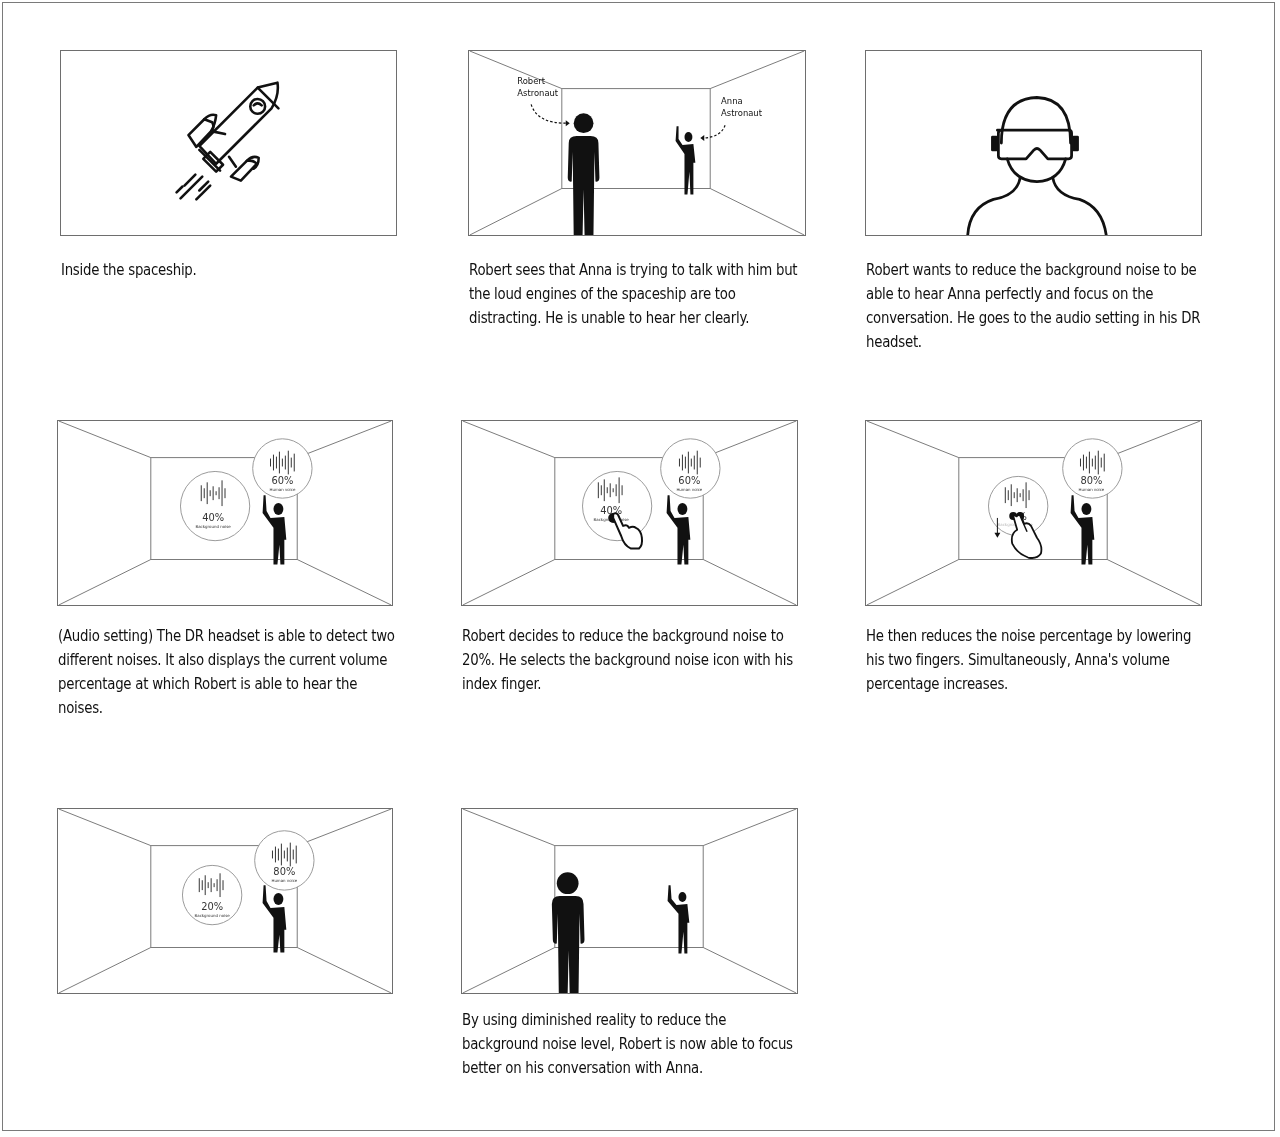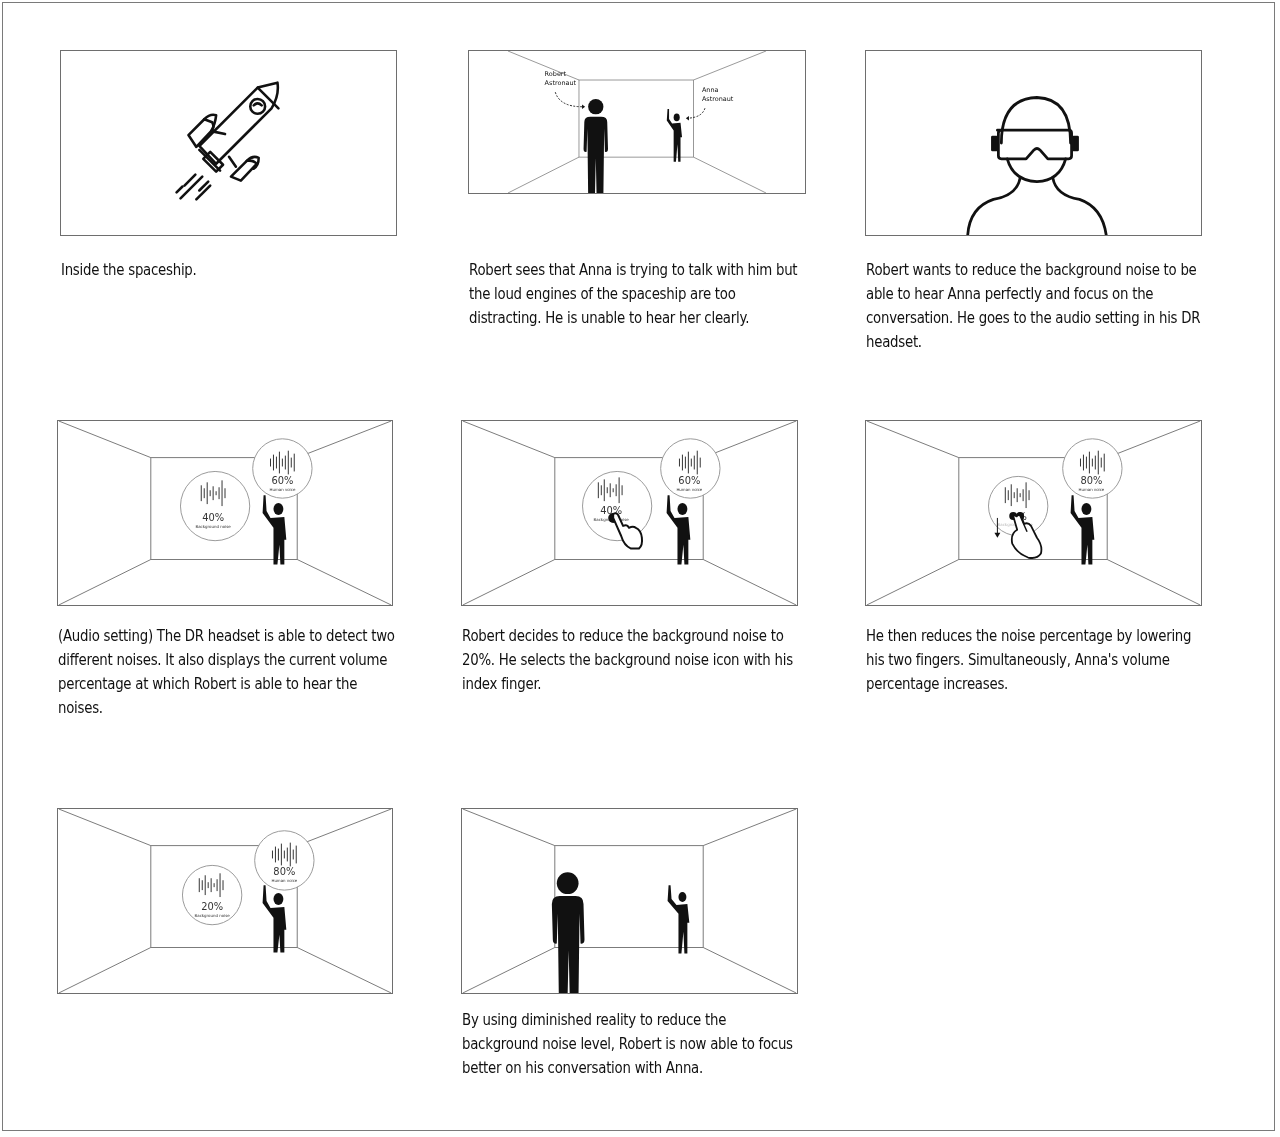--- a/index.html
+++ b/index.html
@@ -38,21 +38,21 @@
       <line x1="120" y1="149" x2="142" y2="127"></line>
       <line x1="124" y1="136" x2="135" y2="125"></line>
       <line x1="136" y1="150" x2="150" y2="136"></line>
       <line x1="139" y1="141" x2="148" y2="132"></line>
       <line x1="116" y1="143" x2="122" y2="137"></line>
     </g>
   </svg>
 </div>
 <div class="caption" style="left:61px;top:258px;width:390px;">Inside the spaceship.</div>
 
-<div class="panel" style="left:468px;top:50px;width:338px;height:144px;">
+<div class="panel" style="left:468px;top:50px;width:338px;height:186px;">
   <svg viewBox="0 0 338 186">
     <g stroke="#7a7a7a" stroke-width="1" fill="none">
       <rect x="93" y="38" width="150" height="101"></rect>
       <line x1="0" y1="0" x2="93" y2="38"></line>
       <line x1="338" y1="0" x2="243" y2="38"></line>
       <line x1="0" y1="186" x2="93" y2="139"></line>
       <line x1="338" y1="186" x2="243" y2="139"></line>
     </g>
 
     <g fill="#111">

